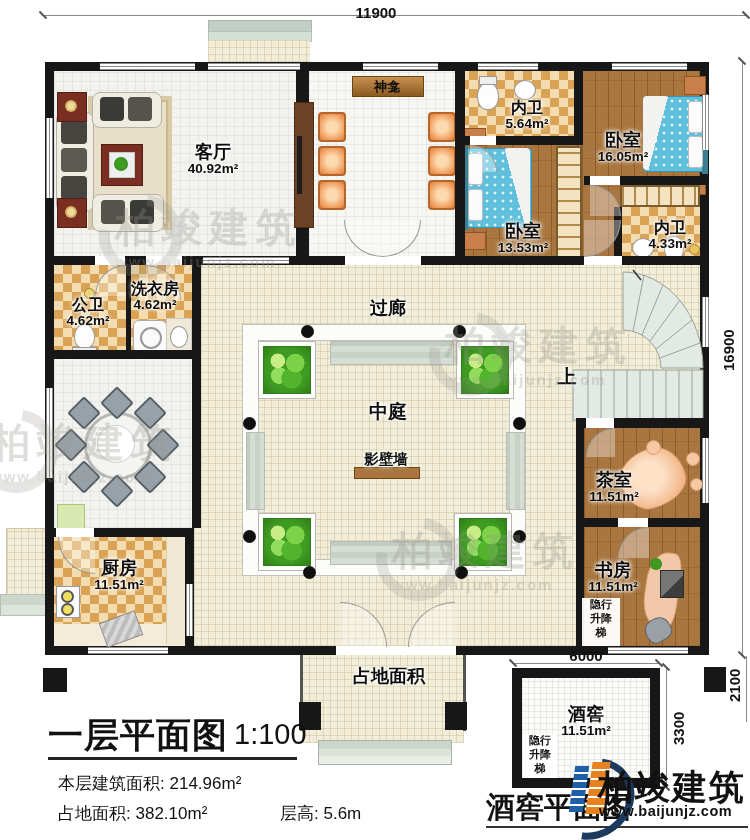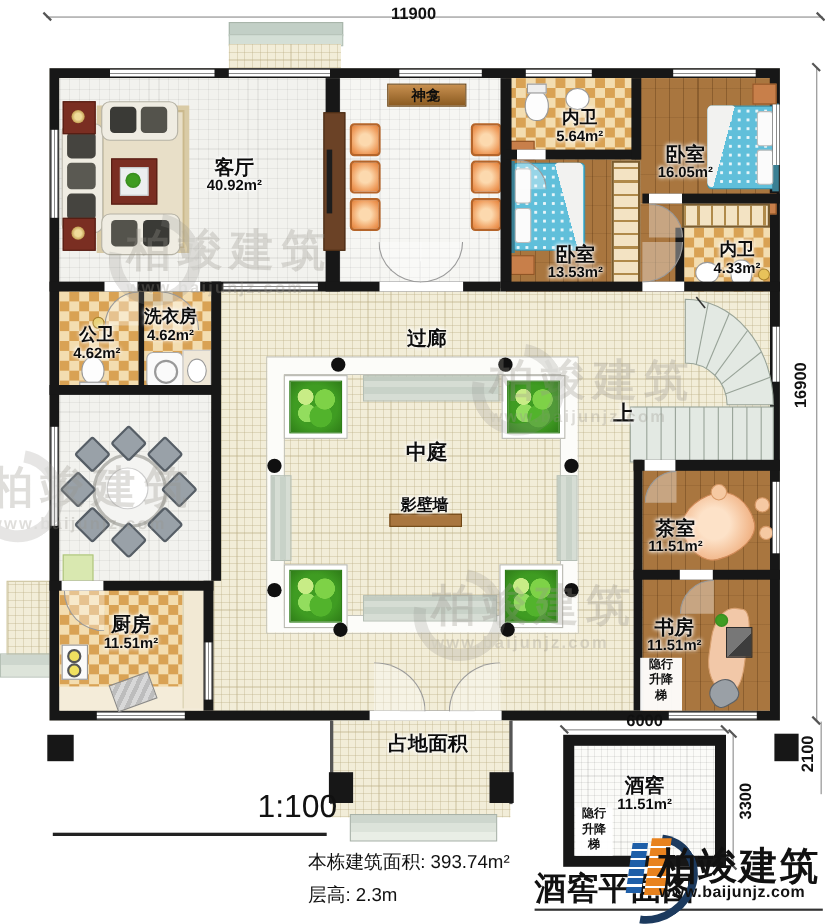--- a/index.html
+++ b/index.html
@@ -371,29 +371,34 @@
   </div>
   <div class="abs dimline" style="left:512px;top:663px;width:148px;height:1px"></div>
   <div class="abs tick" style="left:508px;top:662px"></div>
   <div class="abs tick" style="left:654px;top:662px"></div>
   <div class="abs dimt" style="left:558px;top:647px;width:56px">6000</div>
   <div class="abs dimline" style="left:666px;top:668px;width:1px;height:120px"></div>
   <div class="abs tick" style="left:661px;top:666px"></div>
   <div class="abs tick" style="left:661px;top:786px"></div>
   <div class="abs dimt vtext" style="left:670px;top:702px;height:52px">3300</div>
 
+  <div class="abs" style="left:48px;top:712px;font-size:35px;font-weight:bold;color:#111;z-index:40;letter-spacing:1px">一层平面图</div>
   <div class="abs" style="left:234px;top:718px;font-size:29px;color:#111;z-index:40">1:100</div>
   <div class="abs" style="left:48px;top:757px;width:249px;height:3px;background:#222;z-index:40"></div>
-  <div class="abs stat" style="left:280px;top:772px">
-    <span>本栋建筑面积:</span>
-    <span>393.74m²</span>
+  <div class="abs stat" style="left:58px;top:772px">
+    <span>本层建筑面积:</span>
+    <span>214.96m²</span>
+  </div>
+  <div class="abs stat" style="left:58px;top:802px">
+    <span>占地面积:</span>
+    <span>382.10m²</span>
   </div>
   <div class="abs stat" style="left:280px;top:802px">
     <span>层高:</span>
-    <span>2.3m</span>
+    <span>5.6m</span>
   </div>
   <div class="abs" style="left:486px;top:788px;font-size:29px;font-weight:bold;color:#111;z-index:40">酒窖平面图</div>
   <div class="abs" style="left:486px;top:826px;width:262px;height:2px;background:#333;z-index:40"></div>
 
   <div class="abs" style="left:548px;top:760px;width:74px;height:64px;border:7px solid #1c3a5e;border-top-color:transparent;border-left-color:transparent;border-radius:50%;transform:rotate(-35deg);z-index:41"></div>
   <div class="abs" style="left:572px;top:766px;width:14px;height:46px;background:repeating-linear-gradient(0deg,#1f5fa8 0 6px,#fff 6px 8px);transform:skewX(-8deg);z-index:42"></div>
   <div class="abs" style="left:589px;top:762px;width:18px;height:52px;background:repeating-linear-gradient(0deg,#e8821e 0 7px,#fff 7px 9px);transform:skewX(-8deg);z-index:42"></div>
   <div class="abs" style="left:598px;top:764px;font-size:35px;font-weight:bold;letter-spacing:2px;color:#111;z-index:43;white-space:nowrap">柏竣建筑</div>
   <div class="abs" style="left:599px;top:803px;font-size:14.5px;font-weight:bold;letter-spacing:.5px;color:#111;z-index:43">www.baijunjz.com</div>
 

